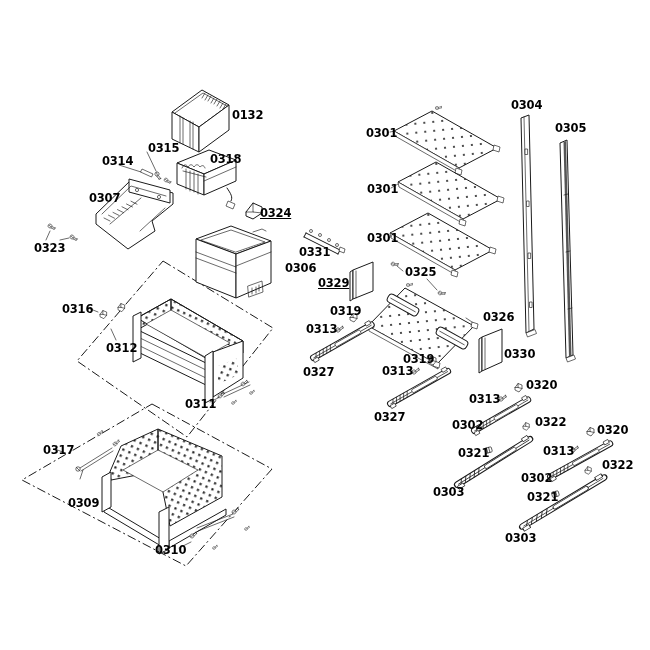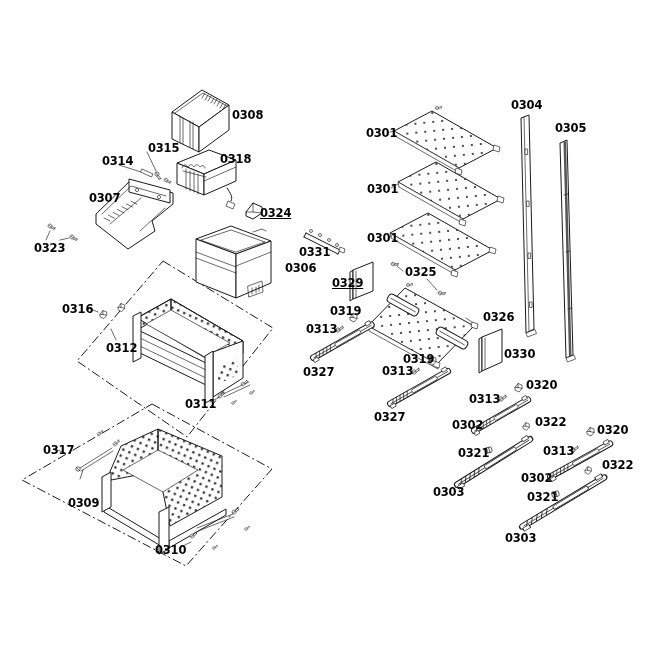--- a/index.html
+++ b/index.html
@@ -336,41 +336,41 @@
   </g>
   <g>
     <use href="#slideRail" transform="translate(548,478) rotate(-29) scale(1.05,1)"></use>
   </g>
   <g>
     <use href="#slideRail" transform="translate(520,528) rotate(-31) scale(1.44,1)"></use>
   </g>
 </svg>
 
 <div id="labels">
-      <span class="plabel" style="left: 232px; top: 108px;">0308</span>
+      <span class="plabel" style="left: 232px; top: 108px;">0132</span>
       <span class="plabel" style="left: 148px; top: 141px;">0315</span>
       <span class="plabel" style="left: 102px; top: 154px;">0314</span>
-      <span class="plabel" style="left: 220px; top: 152px;">0318</span>
+      <span class="plabel" style="left: 210px; top: 152px;">0318</span>
       <span class="plabel" style="left: 89px; top: 191px;">0307</span>
       <span class="plabel" style="left: 34px; top: 241px;">0323</span>
       <span class="plabel" style="left: 260px; top: 206px; text-decoration: underline;">0324</span>
       <span class="plabel" style="left: 264px; top: 261px; margin-left: 21px;">0306</span>
       <span class="plabel" style="left: 62px; top: 302px;">0316</span>
       <span class="plabel" style="left: 106px; top: 341px;">0312</span>
       <span class="plabel" style="left: 185px; top: 397px;">0311</span>
       <span class="plabel" style="left: 27px; top: 443px; margin-left: 16px;">0317</span>
       <span class="plabel" style="left: 68px; top: 480px; margin-top: 16px;">0309</span>
       <span class="plabel" style="left: 155px; top: 543px;">0310</span>
       <span class="plabel" style="left: 366px; top: 126px;">0301</span>
       <span class="plabel" style="left: 367px; top: 182px;">0301</span>
       <span class="plabel" style="left: 367px; top: 231px;">0301</span>
       <span class="plabel" style="left: 511px; top: 98px;">0304</span>
       <span class="plabel" style="left: 555px; top: 121px;">0305</span>
       <span class="plabel" style="left: 299px; top: 245px;">0331</span>
-      <span class="plabel" style="left: 332px; top: 276px; text-decoration: underline;">0329</span>
+      <span class="plabel" style="left: 318px; top: 276px; text-decoration: underline;">0329</span>
       <span class="plabel" style="left: 405px; top: 265px;">0325</span>
       <span class="plabel" style="left: 467px; top: 310px; padding-left: 16px;">0326</span>
       <span class="plabel" style="left: 504px; top: 347px;">0330</span>
       <span class="plabel" style="left: 330px; top: 304px;">0319</span>
       <span class="plabel" style="left: 306px; top: 322px;">0313</span>
       <span class="plabel" style="left: 303px; top: 365px;">0327</span>
       <span class="plabel" style="left: 403px; top: 352px;">0319</span>
       <span class="plabel" style="left: 382px; top: 364px;">0313</span>
       <span class="plabel" style="left: 374px; top: 410px;">0327</span>
       <span class="plabel" style="left: 526px; top: 378px;">0320</span>

